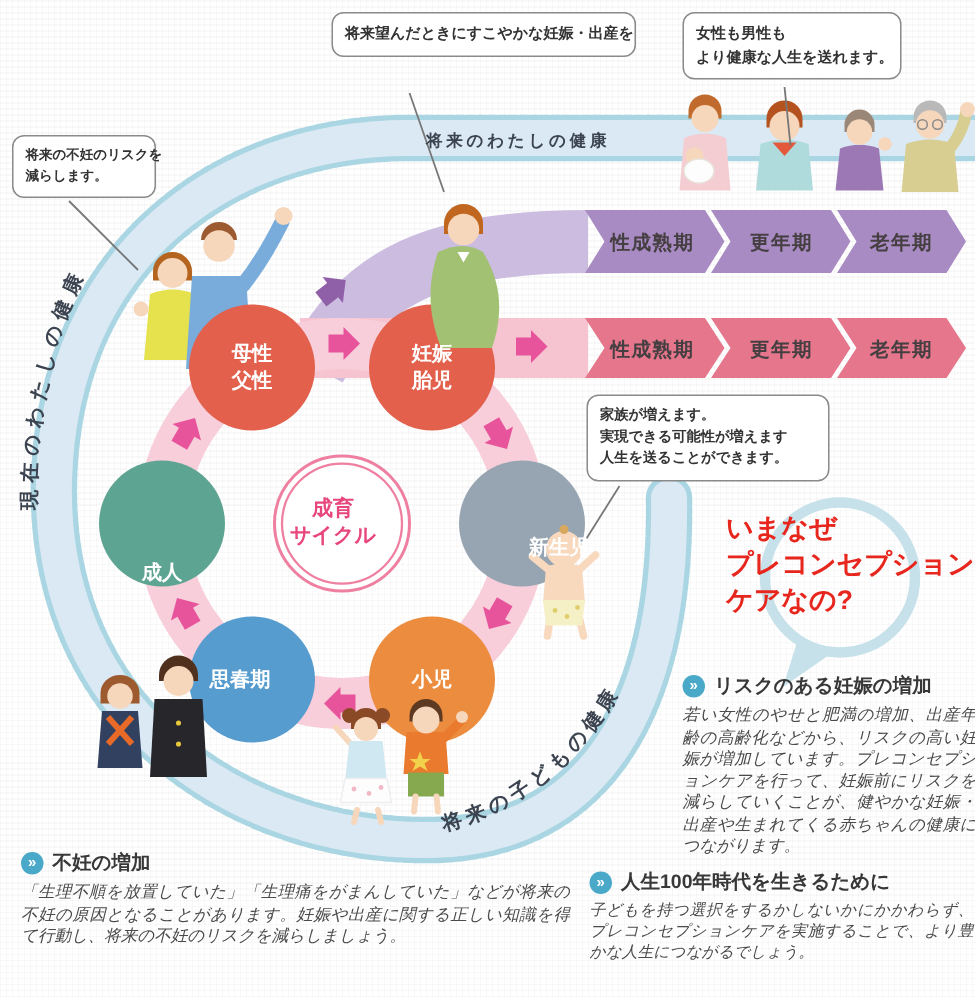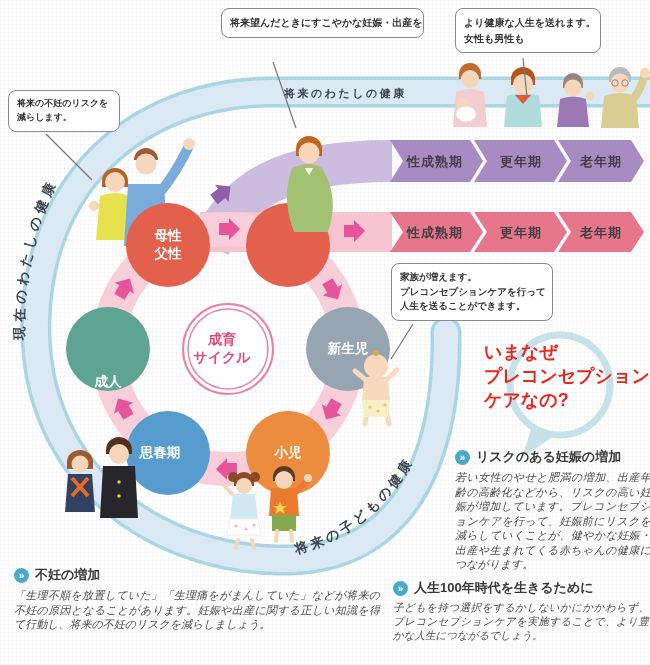--- a/index.html
+++ b/index.html
@@ -211,45 +211,49 @@
     <line x1="413" y1="324" x2="391" y2="359"></line>
   </g>
 </svg>
 
 <span class="band-label" style="left:284px;top:86px;">将来のわたしの健康</span>
 
 <div class="bubble" style="left:221px;top:8px;width:203px;font-size:10px;text-align:center;">
   <div>将来望んだときにすこやかな妊娠・出産を</div>
 </div>
 <div class="bubble" style="left:455px;top:8px;width:146px;font-size:10px;">
+  <div>女性も男性も</div>
   <div>より健康な人生を送れます。</div>
-  <div>女性も男性も</div>
-</div>
-<div class="bubble" style="left:8px;top:90px;width:112px;font-size:9px;">
+</div>
+<div class="bubble" style="left:8px;top:90px;width:96px;font-size:9px;">
   <div>将来の不妊のリスクを</div>
   <div>減らします。</div>
 </div>
 <div class="bubble" style="left:348px;top:263px;width:162px;font-size:9.5px;margin-left:43px;">
   <div>家族が増えます。</div>
-  <div>プレコンセプションケアを行って</div>
+  <div>実現できる可能性が増えます</div>
   <div>人生を送ることができます。</div>
 </div>
 
 <span class="chev-label" style="left:390px;top:153px;">性成熟期</span>
 <span class="chev-label" style="left:476px;top:153px;">更年期</span>
 <span class="chev-label" style="left:556px;top:153px;">老年期</span>
 <span class="chev-label" style="left:390px;top:224px;">性成熟期</span>
 <span class="chev-label" style="left:476px;top:224px;">更年期</span>
 <span class="chev-label" style="left:556px;top:224px;">老年期</span>
 
 <div class="circle-label" style="left:123px;top:227px;">
   <div>母性</div>
       <div>父性</div>
 </div>
-<div class="circle-label" style="left:303px;top:340px;">
+<div class="circle-label" style="left:243px;top:227px;">
+  <div>妊娠</div>
+      <div>胎児</div>
+</div>
+<div class="circle-label" style="left:303px;top:356px;text-align:right;">
   <div>新生児</div>
 </div>
 <div class="circle-label" style="left:243px;top:444px;">
   <div>小児</div>
 </div>
 <div class="circle-label" style="left:115px;top:444px;">
   <div>思春期</div>
 </div>
 <div class="circle-label" style="left:63px;top:331px;margin-top:42px;">
   <div>成人</div>

